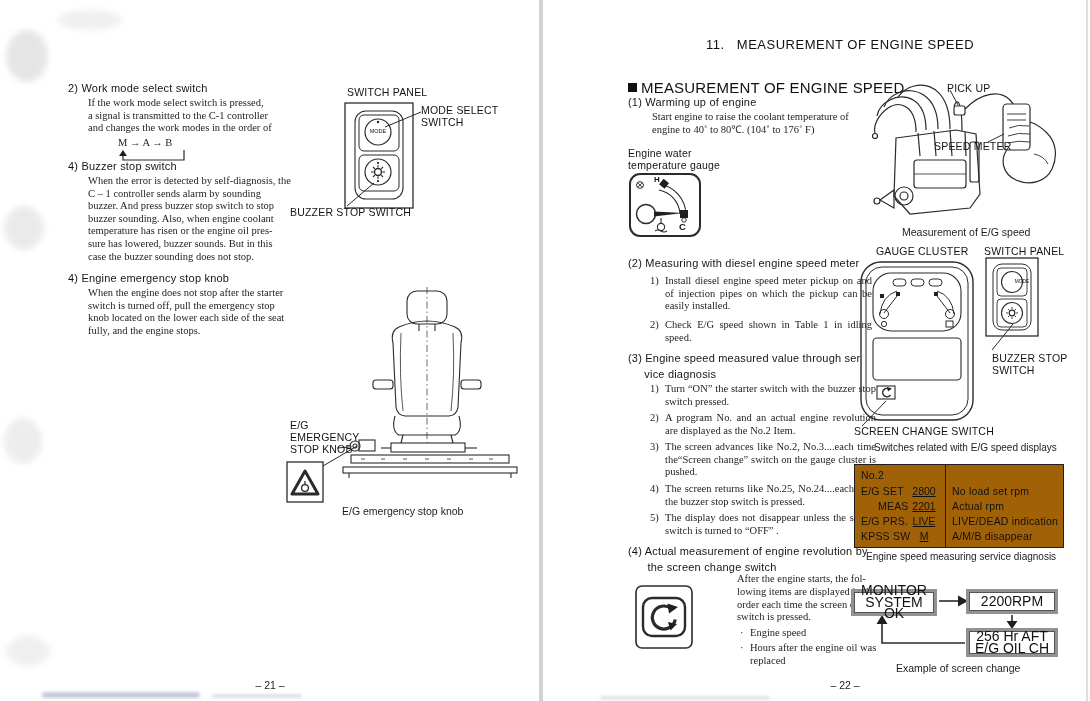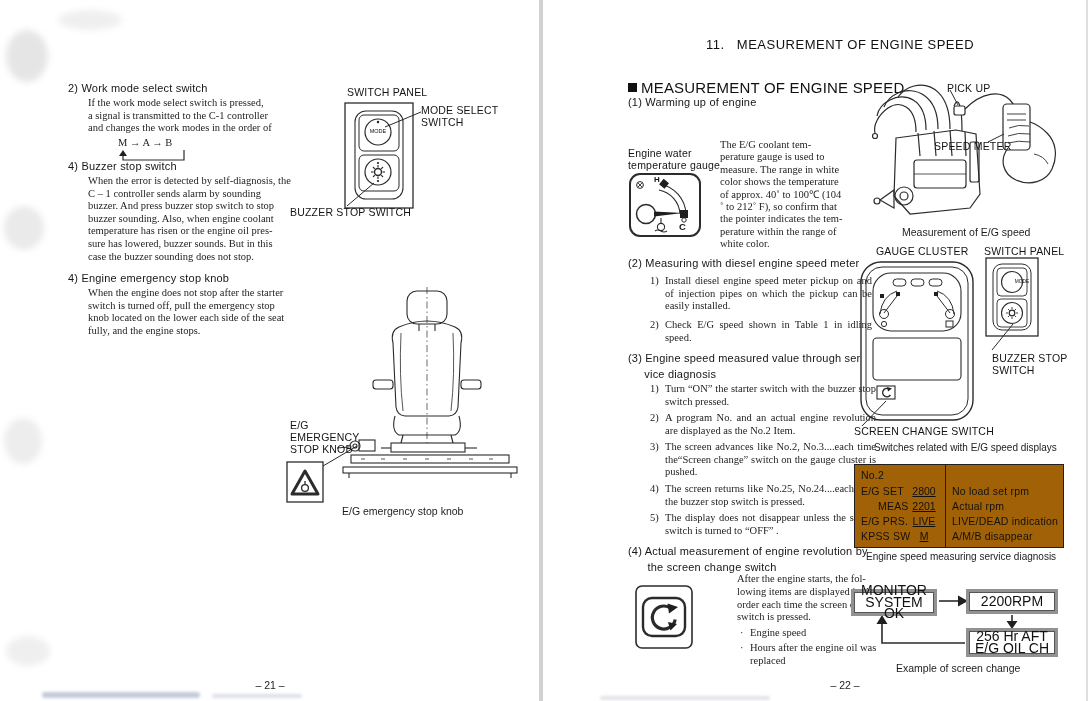--- a/index.html
+++ b/index.html
@@ -160,20 +160,22 @@
   <div class="abs sans cap" style="left:240px;top:679px;width:60px;text-align:center;">– 21 –</div>
 
   <div class="abs sans" style="left:628px;top:37px;width:424px;text-align:center;font-size:13px;letter-spacing:.5px;white-space:pre;color:#111;">11.   MEASUREMENT OF ENGINE SPEED</div>
 
   <div class="abs" style="left:628px;top:79px;display:flex;align-items:center;gap:4px;">
     <span style="width:9px;height:9px;background:#111;display:inline-block;"></span>
     <span class="sans" style="font-size:15px;color:#111;letter-spacing:.2px;">MEASUREMENT OF ENGINE SPEED</span>
   </div>
 
   <div class="abs sans h" style="left:628px;top:96px;">(1) Warming up of engine</div>
+  <div class="abs serif body preline" style="left:652px;top:111px;width:236px;">Start engine to raise the coolant temperature of
+engine to 40˚ to 80℃. (104˚ to 176˚  F)</div>
   <div class="abs sans lbl preline" style="left:628px;top:147px;">Engine water
 temperature gauge</div>
 
   <svg class="abs" style="left:628px;top:172px;" width="74" height="66">
     <rect class="ln" stroke-width="2" x="2" y="2" width="70" height="62" rx="10" fill="#fff"></rect>
     <path class="ln" stroke-width="1.1" d="M32,12 A32,32 0 0 1 58,42"></path>
     <path class="ln" stroke-width="1.1" d="M31,18 A26,26 0 0 1 52,42"></path>
     <rect class="fillb" x="33" y="8" width="7" height="7" transform="rotate(40 36 11)"></rect>
     <rect class="fillb" x="52" y="38" width="8" height="8"></rect>
     <circle class="ln" stroke-width="1.5" cx="18" cy="42" r="9.5"></circle>
@@ -184,29 +186,20 @@
     <g class="ln" stroke-width="1.1">
       <circle cx="33" cy="55" r="3.6"></circle>
       <line x1="33" y1="46" x2="33" y2="51.5"></line>
       <path d="M27,59 q3,-2 6,0 q3,2 6,0"></path>
     </g>
     <circle class="ln" stroke-width="1" cx="56" cy="48" r="2.2"></circle>
   </svg>
   <div class="abs sans" style="left:654px;top:175px;font-size:8px;font-weight:bold;color:#111;">H</div>
   <div class="abs sans" style="left:679px;top:221px;font-size:9.5px;font-weight:bold;color:#111;">C</div>
 
-  <div class="abs serif preline" style="left:720px;top:139px;width:170px;font-size:10.5px;line-height:12.4px;color:#1d1d1d;">The E/G coolant tem-
-perature gauge is used to
-measure. The range in white
-color shows the temperature
-of approx. 40˚ to 100℃ (104
-˚ to 212˚  F), so confirm that
-the pointer indicates the tem-
-perature within the range of
-white color.</div>
 
   <div class="abs sans h" style="left:628px;top:257px;">(2) Measuring with diesel engine speed meter</div>
   <div class="abs serif body hang" style="left:650px;top:275px;width:222px;">
     <span class="num">1)</span>
     <span class="txt">Install diesel engine speed meter pickup on and of injection pipes on which the pickup can be easily installed.</span>
   </div>
   <div class="abs serif body hang" style="left:650px;top:319px;width:222px;">
     <span class="num">2)</span>
     <span class="txt">Check E/G speed shown in Table 1 in idling speed.</span>
   </div>

